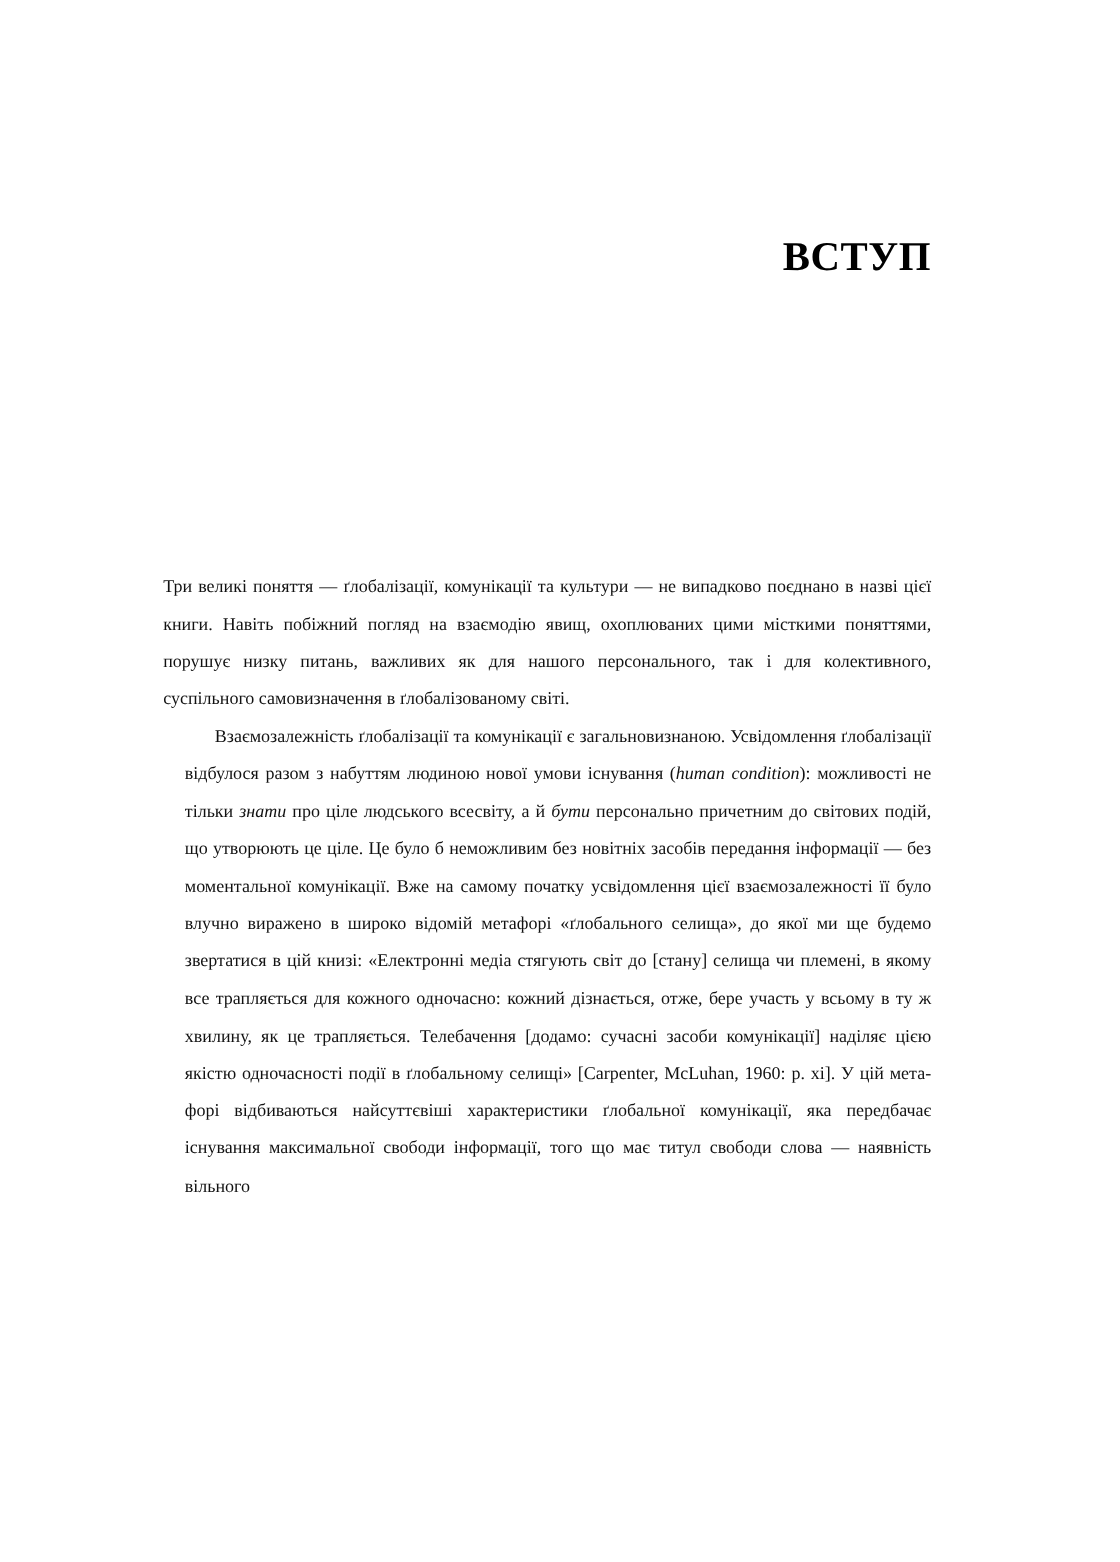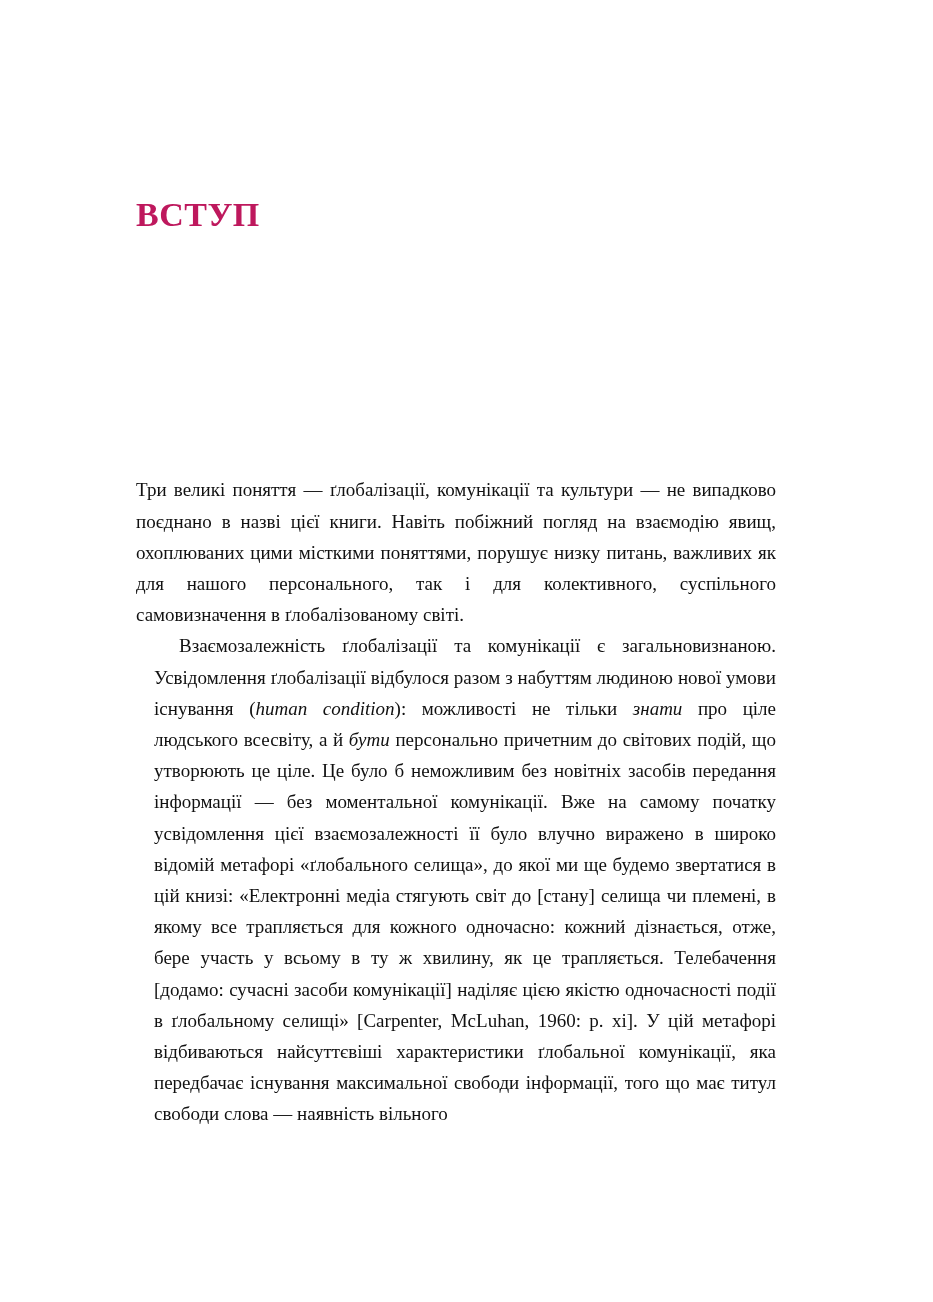--- a/index.html
+++ b/index.html
@@ -19,28 +19,29 @@
     position: absolute;
     left: 136px;
     top: 0;
     width: 640px;
   }
   .chapter-title {
     font-family: "Liberation Serif", serif;
     font-weight: bold;
     font-size: 34px;
     letter-spacing: 0.5px;
-    color: #be185d;
+    color: #000000;
     margin: 0;
     padding-top: 196px;
     line-height: 1.1;
+    text-align: right;
   }
   .body-text {
     font-family: "Liberation Serif", serif;
-    font-size: 19px;
+    font-size: 15px;
     line-height: 31.2px;
     color: #111111;
     text-align: justify;
     text-justify: inter-word;
     margin: 0;
     -webkit-hyphens: manual;
     hyphens: manual;
   }
   .para-first {
     margin-top: 241px;

